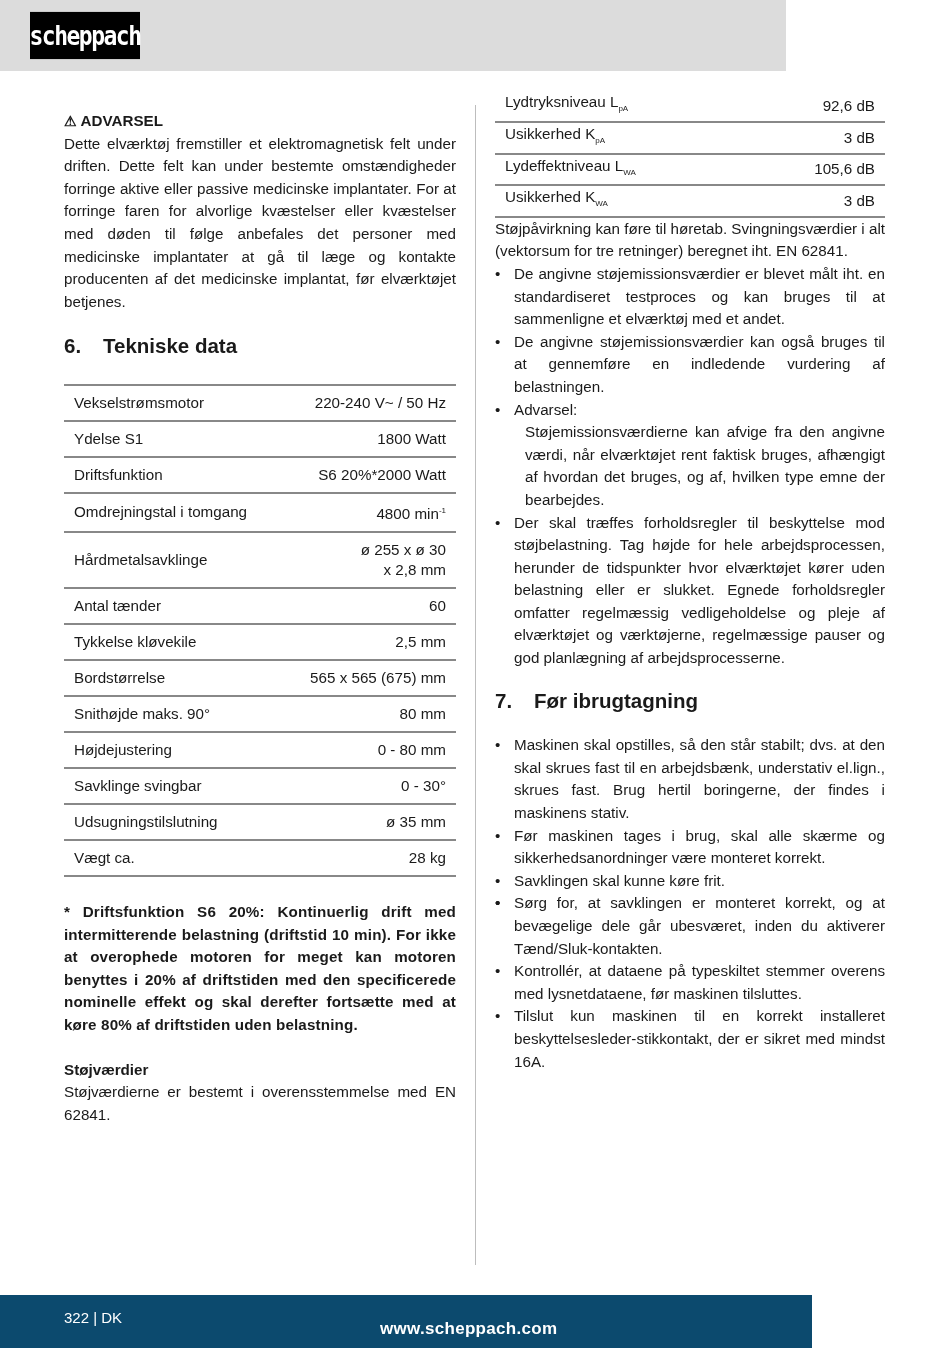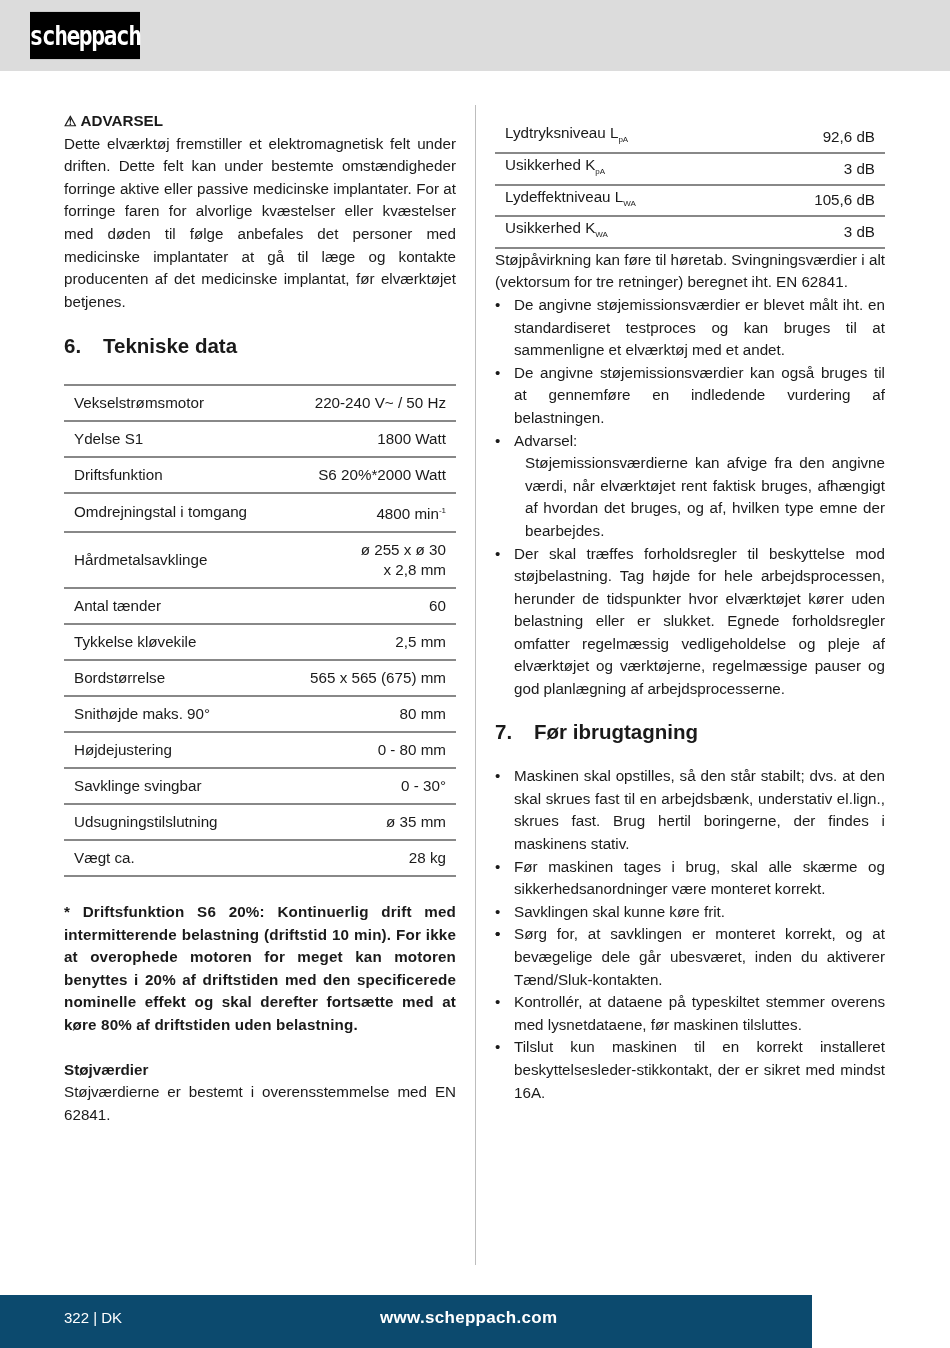--- a/index.html
+++ b/index.html
@@ -1,28 +1,28 @@
 <!DOCTYPE html>
 <html><head>
 <meta charset="utf-8">
 <style>
   * { box-sizing: border-box; margin: 0; padding: 0; }
   html, body { width: 950px; height: 1348px; background: #ffffff; overflow: hidden; }
   body { position: relative; font-family: "Liberation Sans", sans-serif; color: #1a1a1a; }
 
-  .header { position: absolute; left: 0; top: 0; width: 950px; height: 71px; background: #dcdcdc; }
+  .header { position: absolute; left: 0; top: 0; width: 786px; height: 71px; background: #dcdcdc; }
   .logo { position: absolute; left: 30px; top: 15px; width: 110px; height: 41px; background: #000; color: #fff;
           font-family: "DejaVu Sans Mono", monospace; font-weight: bold; font-size: 23px; letter-spacing: -1.5px;
           display: flex; align-items: center; justify-content: center; transform: scaleY(1.15); }
 
   .divider { position: absolute; left: 475px; top: 105px; width: 1px; height: 1160px; background: #bdbdbd; }
 
   .col { position: absolute; font-size: 15.2px; line-height: 22.6px; }
   .left { left: 64px; top: 110px; width: 392px; }
-  .right { left: 495px; top: 122px; width: 390px; }
+  .right { left: 495px; top: 91px; width: 390px; }
 
   .just { text-align: justify; }
   .bold { font-weight: bold; }
   .warn-title { font-weight: bold; display: flex; align-items: center; gap: 4px; }
   .warn-icon { font-size: 14px; }
 
   h2 { font-size: 20.5px; font-weight: bold; display: flex; margin-top: 22px; }
   h2 .num { width: 39px; }
 
   table.spec { width: 392px; border-collapse: collapse; margin-top: 26px; border-top: 2px solid #888; }
@@ -39,21 +39,21 @@
   table.noise { width: 390px; border-collapse: collapse; }
   table.noise td { font-size: 15.2px; height: 31px; padding: 0 10px; border-bottom: 2px solid #888; vertical-align: middle; }
   table.noise td.v { text-align: right; }
 
   ul.bl { list-style: none; }
   ul.bl li { position: relative; padding-left: 19px; text-align: justify; }
   ul.bl li .dot { position: absolute; left: 0; top: 0; }
 
   .footer { position: absolute; left: 0; top: 1295px; width: 812px; height: 53px; background: #0c4a6e; color: #fff; }
   .page-num { position: absolute; left: 64px; top: 14px; font-size: 15px; }
-  .site { position: absolute; left: 380px; top: 13px; font-size: 17px; font-weight: bold; letter-spacing: 0.3px; }
+  .site { position: absolute; left: 380px; top: 24px; font-size: 17px; font-weight: bold; letter-spacing: 0.3px; }
 </style>
 </head>
 <body>
 
 <div class="header">
   <div class="logo">scheppach</div>
 </div>
 
 <div class="divider"></div>
 

